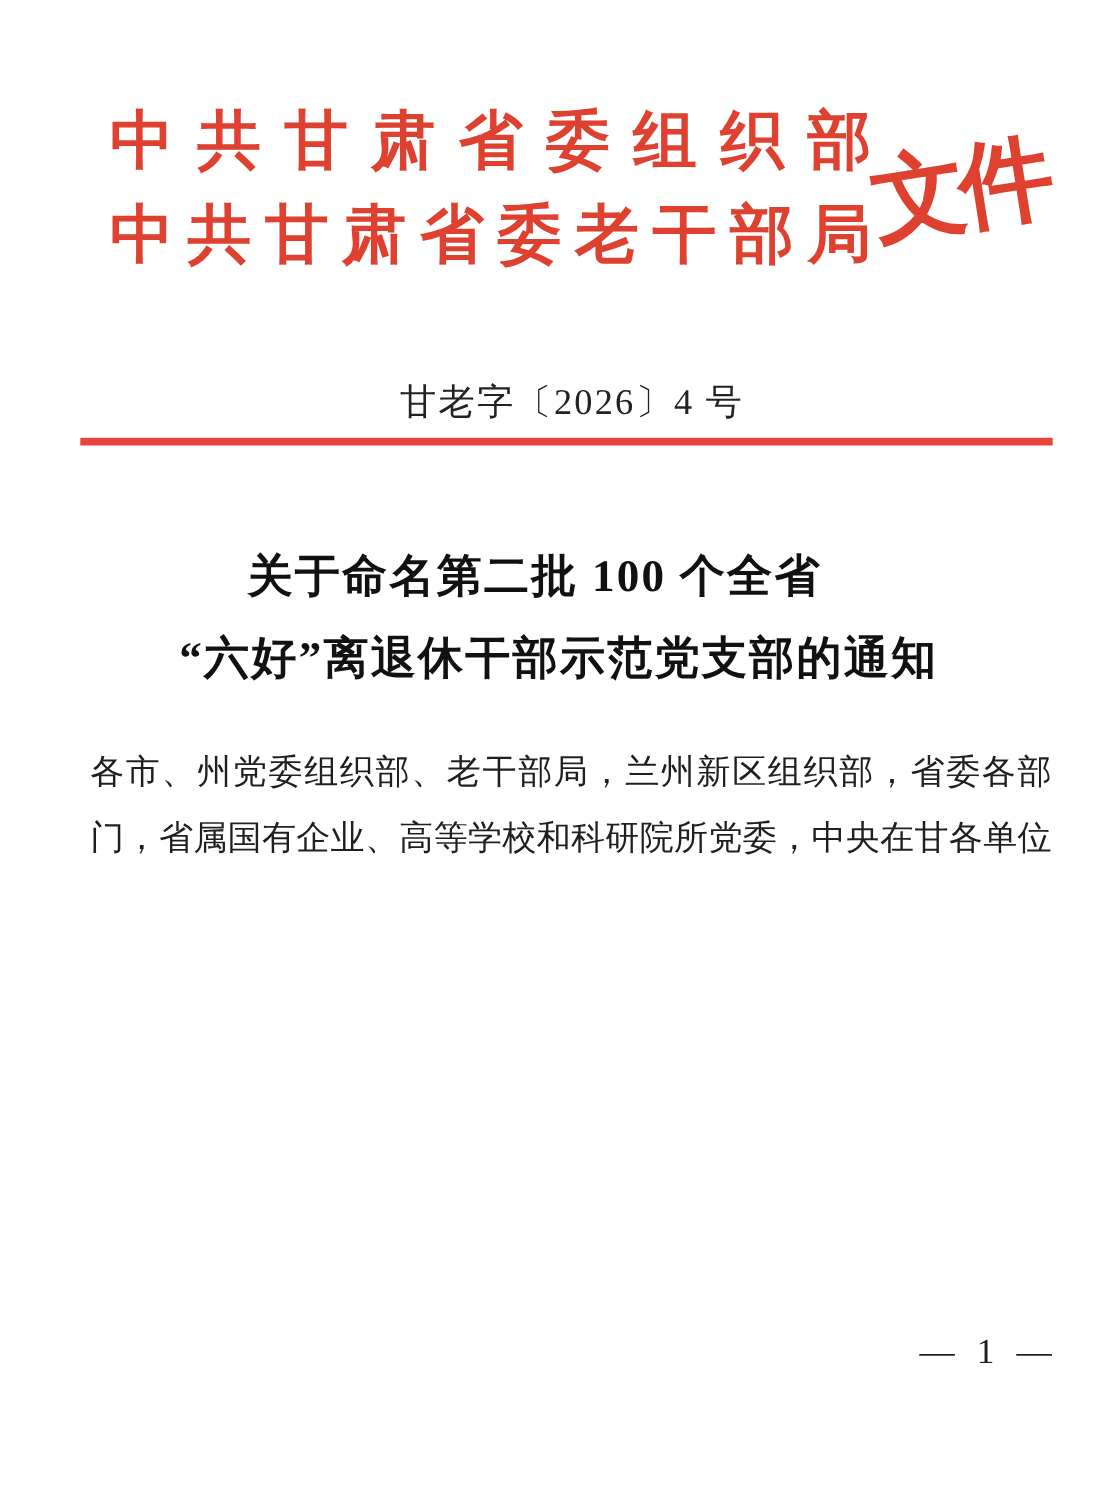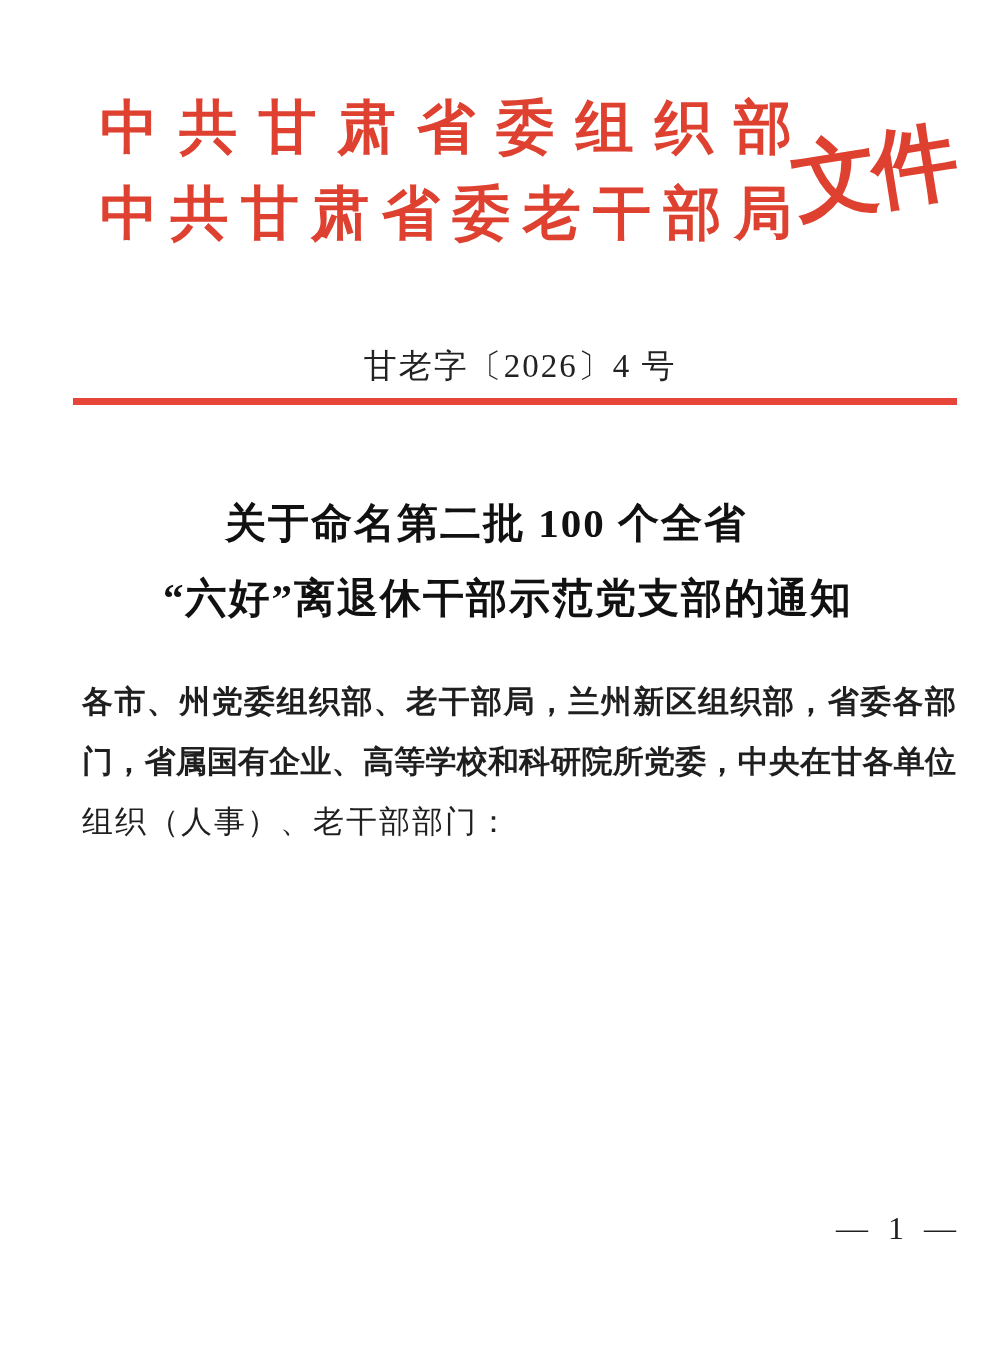--- a/index.html
+++ b/index.html
@@ -88,21 +88,20 @@
     color: #1f1f1f;
   }
   .body-line {
     height: 60px;
     line-height: 60px;
     white-space: nowrap;
   }
   .body-line.fill {
     text-align: justify;
     text-align-last: justify;
-    font-weight: bold;
   }
   .body-line.plain {
     text-align: left;
     text-align-last: left;
     letter-spacing: 2px;
   }
   .body-line.indent { padding-left: 62px; }
   
   .page-number {
     position: absolute;
@@ -127,19 +126,18 @@
 
   <div class="red-rule"></div>
 
   <div class="doc-title doc-title-1">关于命名第二批 100 个全省</div>
   <div class="doc-title doc-title-2">“六好”离退休干部示范党支部的通知</div>
 
   <div class="body-block">
     <div>
       <div class="body-line fill">各市、州党委组织部、老干部局，兰州新区组织部，省委各部</div>
       <div class="body-line fill">门，省属国有企业、高等学校和科研院所党委，中央在甘各单位</div>
-      <div class="body-line plain">组织（人事）、老干部部门：</div>
     </div>
   </div>
 
   <div class="page-number">— 1 —</div>
 
 </div>
 
 </body></html>

